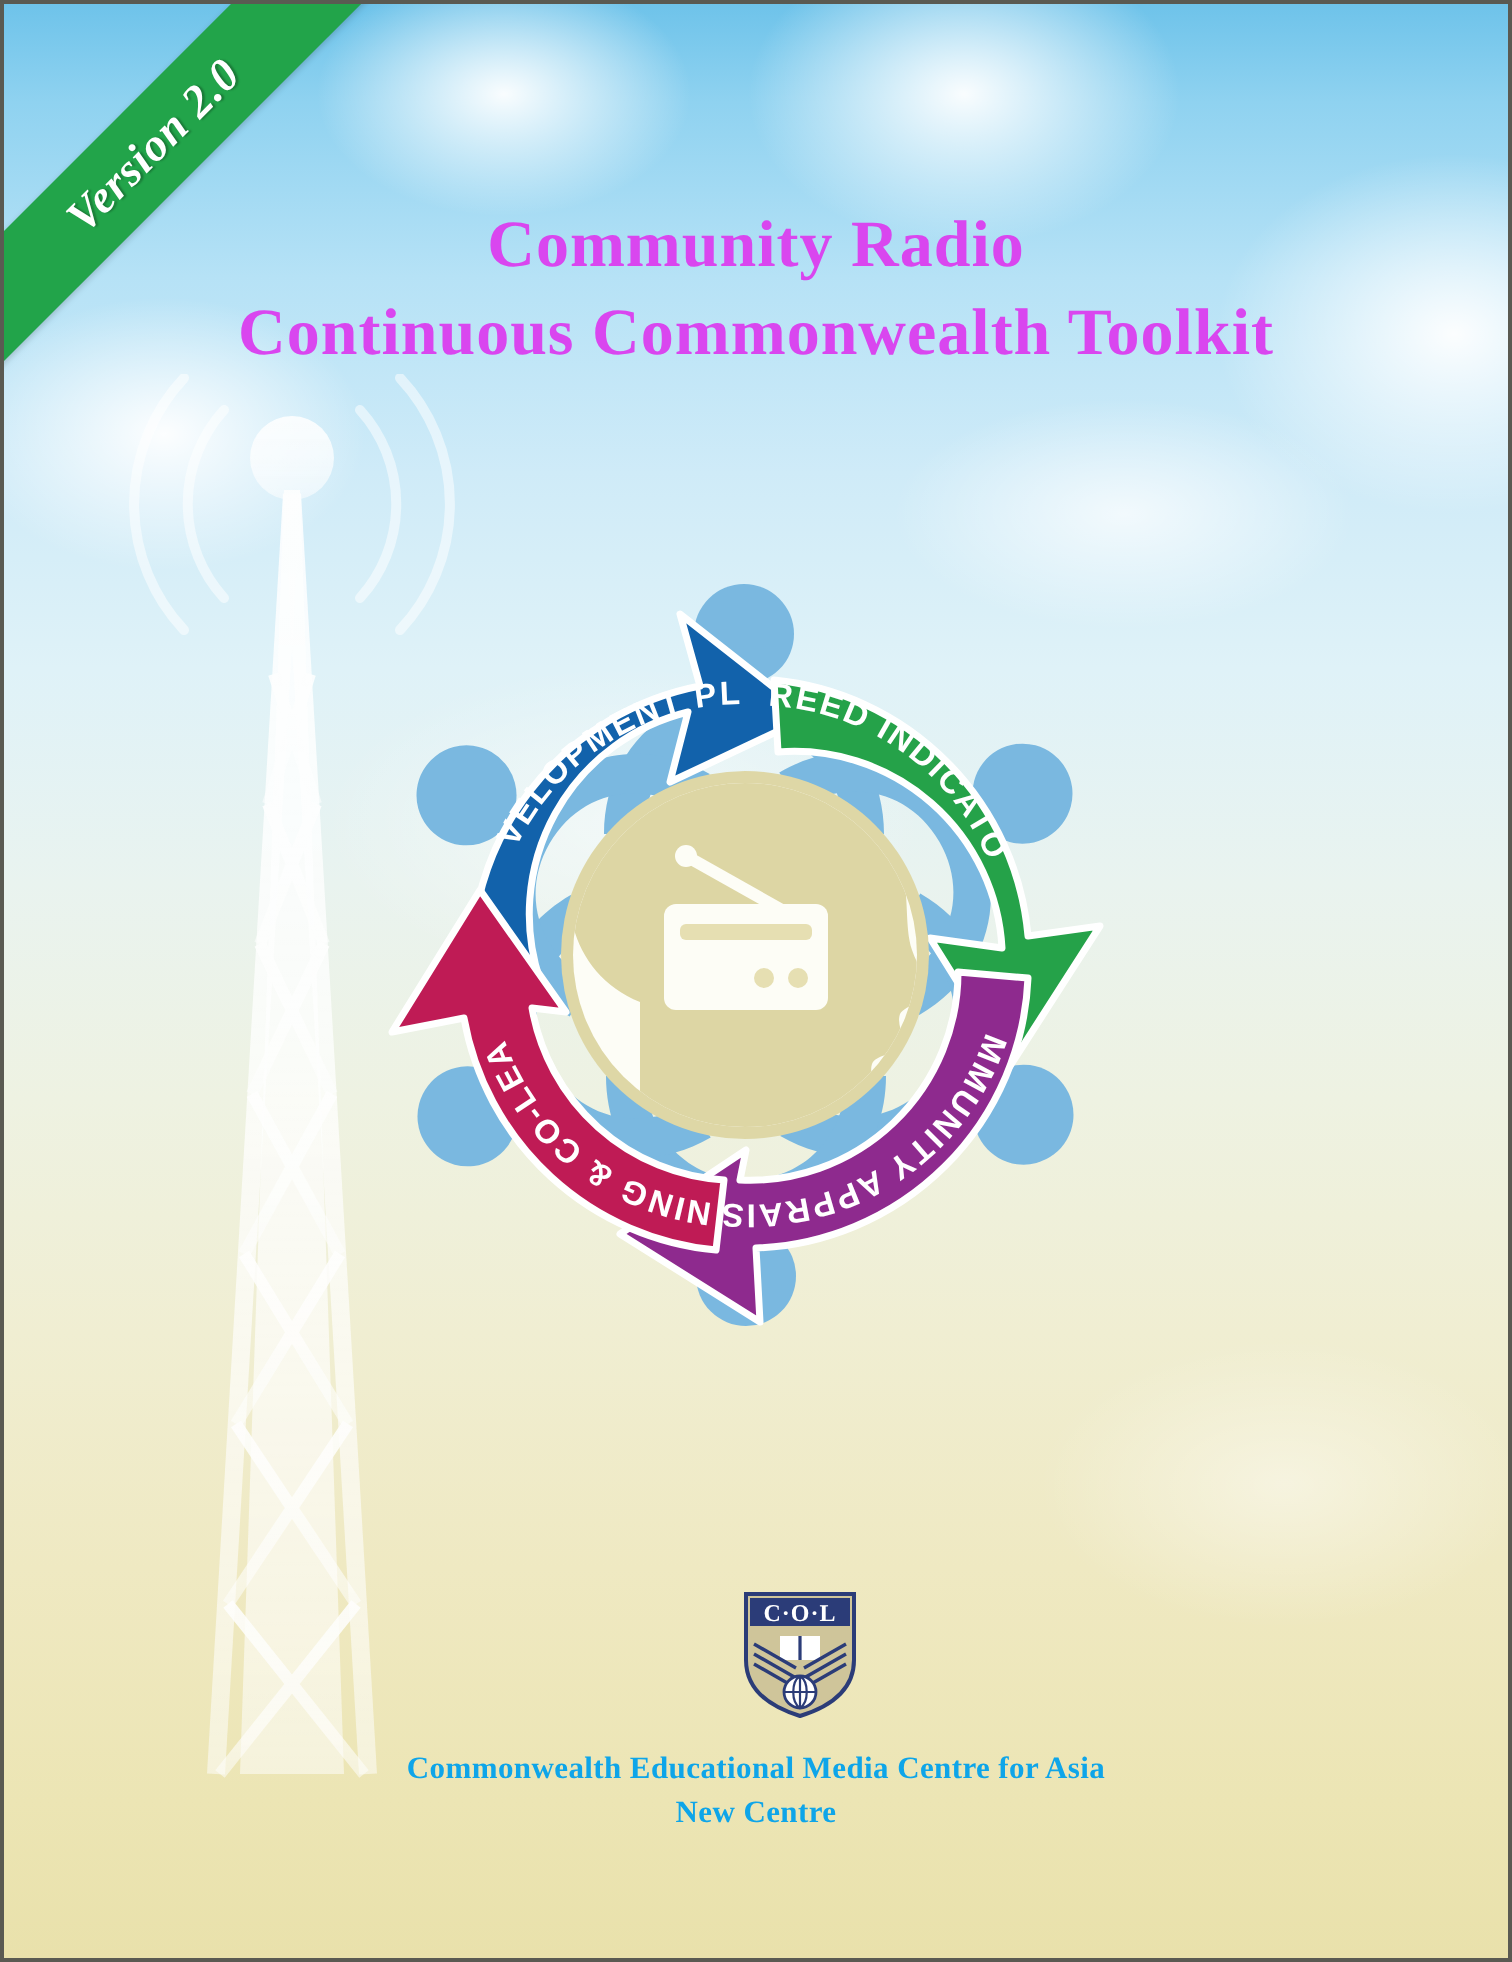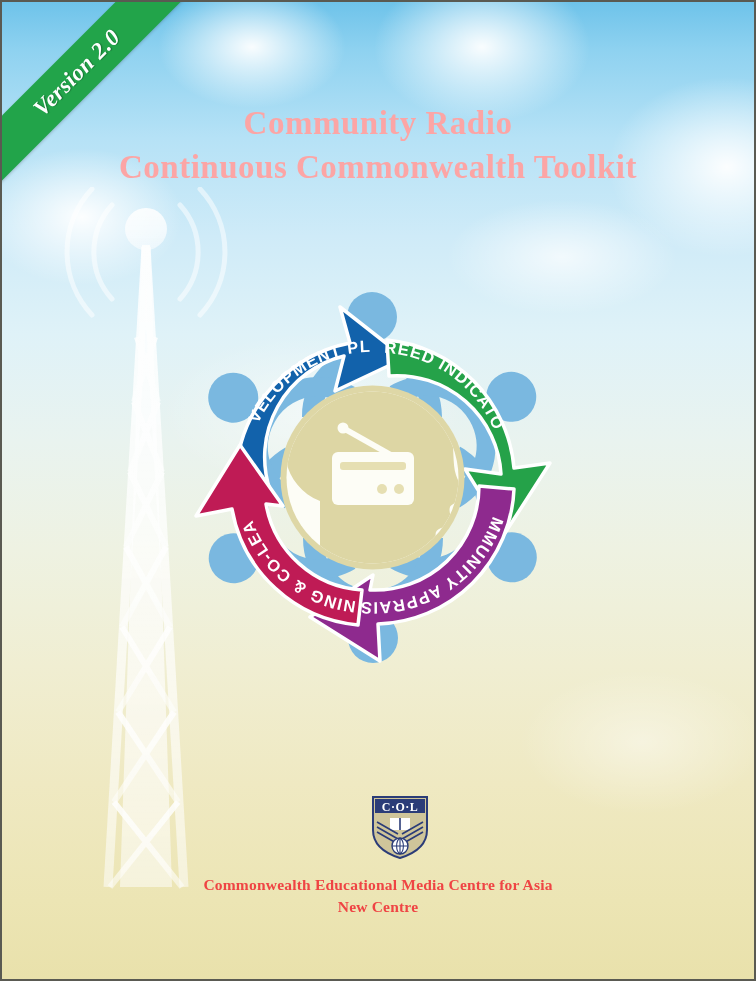--- a/index.html
+++ b/index.html
@@ -60,21 +60,21 @@
   }
 
   
   .title-block {
     position: absolute;
     left: 0; right: 0;
     top: 100px;
     text-align: center;
   }
   .title-line {
-    color: #fca5a5;
+    color: #d946ef;
     font-family: "Liberation Serif", serif;
     font-weight: bold;
     letter-spacing: .5px;
     line-height: 1.32;
   }
   .title-l1 { font-size: 33px; }
   .title-l2 { font-size: 33px; }
 
   
   .ribbon {
@@ -120,21 +120,21 @@
     justify-content: center;
     margin-left: 44px;
   }
   .footer {
     position: absolute;
     left: 0; right: 0;
     top: 872px;
     text-align: center;
   }
   .footer-line {
-    color: #ef4444;
+    color: #0ea5e9;
     font-family: "Liberation Serif", serif;
     font-weight: bold;
     font-size: 15.5px;
     line-height: 1.42;
     letter-spacing: .2px;
   }
 </style>
 </head>
 <body>
 

